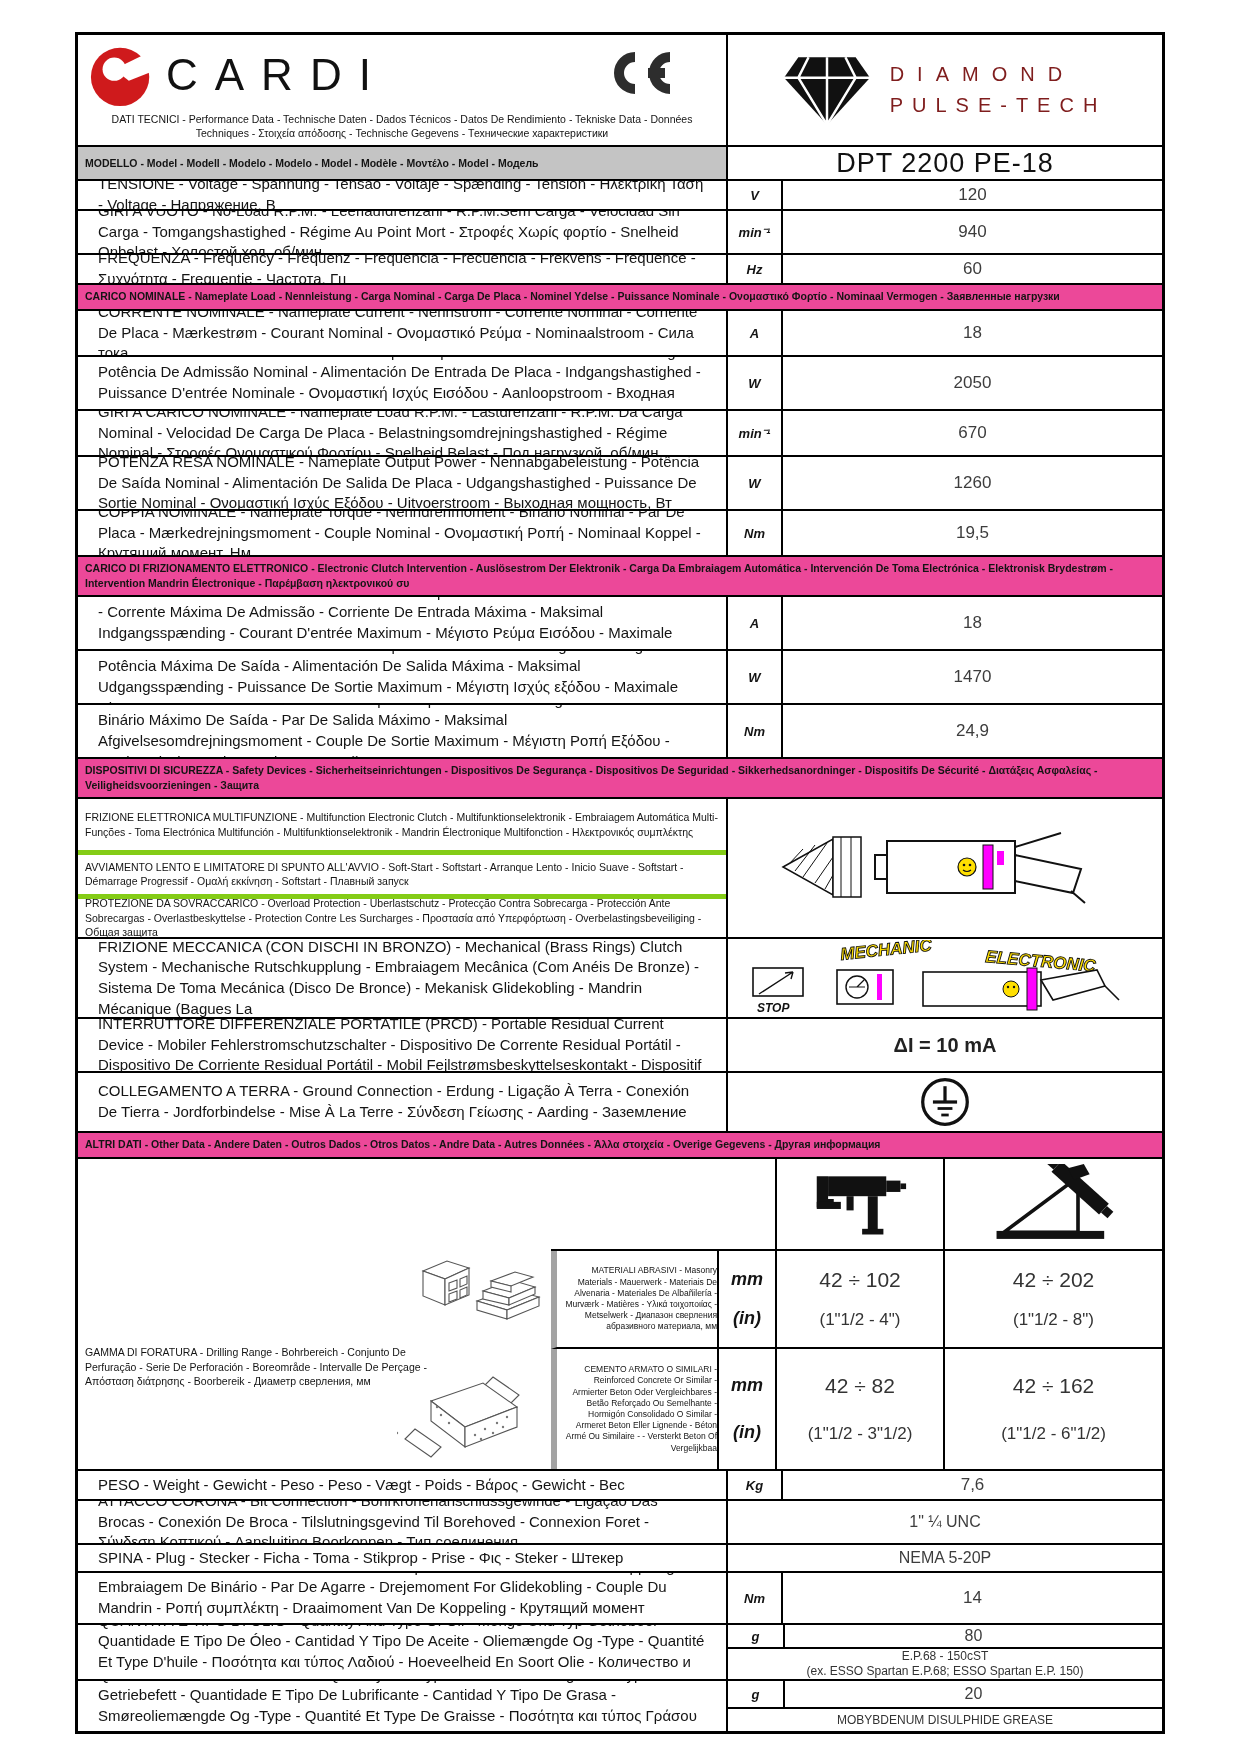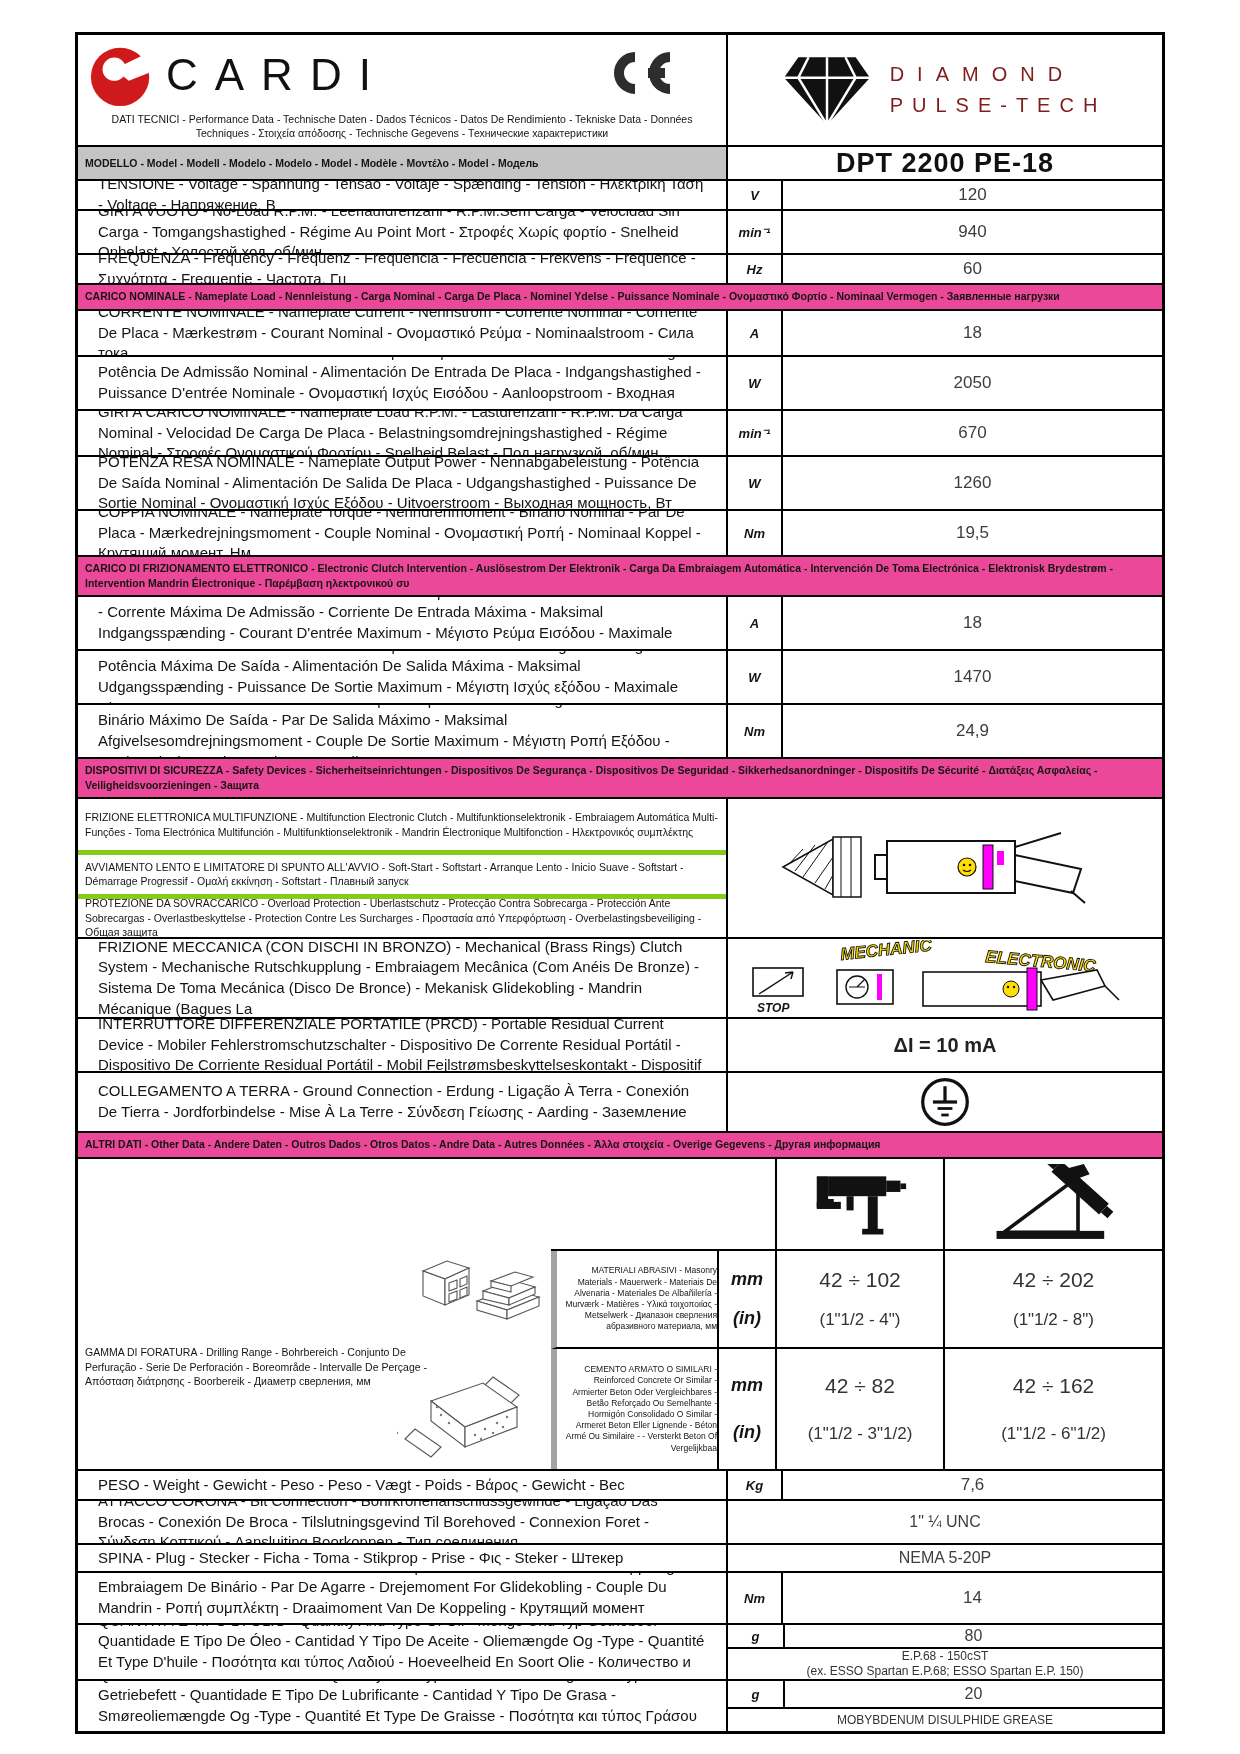--- a/index.html
+++ b/index.html
@@ -19,21 +19,21 @@
   .logo-strip{flex:1;display:flex;align-items:center;padding:4px 10px 0 10px}
   .cardi-word{font-size:44px;letter-spacing:17px;color:#111;margin-left:8px}
   .ce-wrap{margin-left:auto;margin-right:42px}
   .dati-line{font-size:10.5px;line-height:1.4;text-align:center;padding:0 6px 4px 6px}
   .hdr-right{flex:1;border-left:2px solid #000;display:flex;align-items:center;justify-content:center;gap:20px}
   .brand2{color:#7f1d1d}
   .brand2 .l1{font-size:20px;letter-spacing:13px;margin-bottom:8px}
   .brand2 .l2{font-size:20px;letter-spacing:9px}
   
   .model-lbl{flex:0 0 648px;background:#c4c4c4;font-weight:bold;font-size:10.5px;display:flex;align-items:center;padding:2px 7px}
-  .model-val{flex:1;border-left:2px solid #000;display:flex;align-items:center;justify-content:center;font-weight:bold;font-size:27px;color:#111;letter-spacing:1px}
+  .model-val{flex:1;border-left:2px solid #000;display:flex;align-items:center;justify-content:center;font-weight:normal;font-size:27px;color:#111;letter-spacing:1px}
   
   .safecol{flex:0 0 648px;display:flex;flex-direction:column}
   .srow{padding:2px 7px;font-size:10.5px;line-height:1.38;display:flex;align-items:center;overflow:hidden}
   .bt1{border-top:5px solid #84cc16}
   .prcd-val{font-weight:bold;font-size:20px;color:#222}
   
   .dg{display:grid;grid-template-columns:473px 166px 58px 168px 1fr;grid-template-rows:92px 98px 120px;border-top:2px solid #000}
   .gamma{grid-area:1/1/4/2;position:relative;font-size:10.5px;line-height:1.4}
   .gtxt{position:absolute;left:7px;top:186px;width:350px}
   .im1{position:absolute;right:6px;top:94px}

